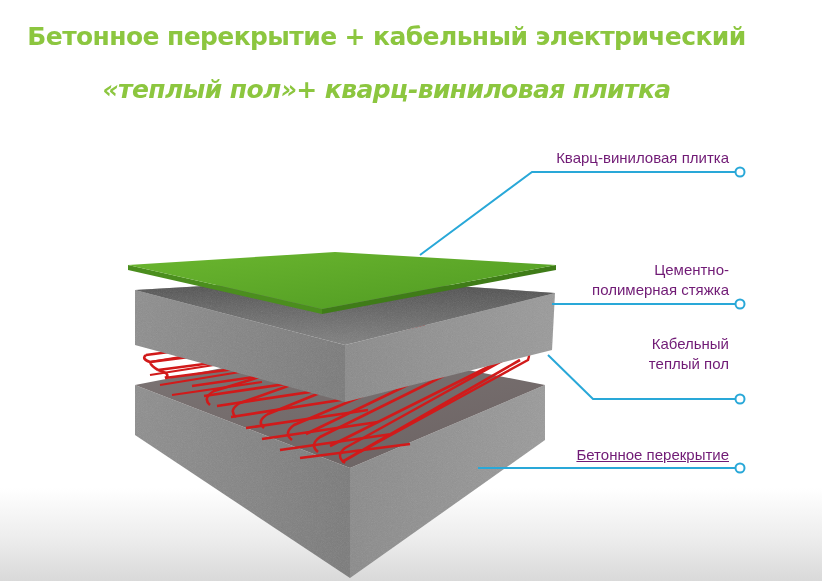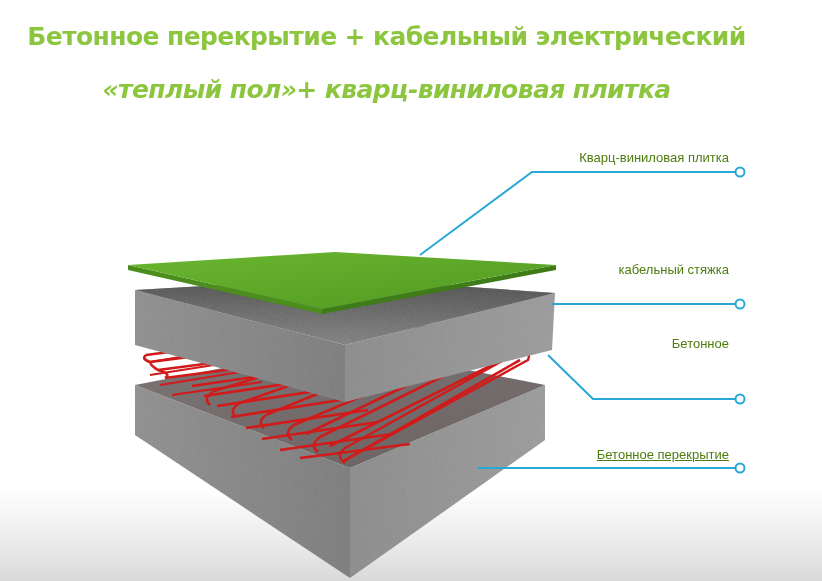--- a/index.html
+++ b/index.html
@@ -11,21 +11,21 @@
   .title {
     position: absolute; left: 0; width: 773px; text-align: center;
     color: #8cc63f; font-family: "DejaVu Sans", sans-serif; font-weight: bold;
     font-size: 25px; letter-spacing: -0.6px; white-space: nowrap;
   }
   #title-line-1 { top: 22px; }
   #title-line-2 { top: 75px; font-style: italic; }
   svg.scene { position: absolute; left: 0; top: 0; }
   .label {
     position: absolute; right: 93px; text-align: right;
-    color: #4d7c0f; font-family: "Liberation Sans", sans-serif; font-size: 13px;
+    color: #701a75; font-family: "Liberation Sans", sans-serif; font-size: 15px;
     line-height: 20px; white-space: nowrap;
   }
 </style>
 </head>
 <body>
 
 <div class="title" id="title-line-1">Бетонное перекрытие + кабельный электрический</div>
 <div class="title" id="title-line-2">«теплый пол»+ кварц-виниловая плитка</div>
 
 <svg class="scene" width="822" height="581" viewBox="0 0 822 581">
@@ -110,20 +110,22 @@
     <polyline points="548,355 593,399 736,399"></polyline>
     <circle cx="740" cy="399" r="4.5" fill="#ffffff"></circle>
     <polyline points="478,468 736,468"></polyline>
     <circle cx="740" cy="468" r="4.5" fill="#ffffff"></circle>
   </g>
 </svg>
 
 <div class="label" style="top:148px;">Кварц-виниловая плитка</div>
 
 <div class="label" style="top:260px;">
-  <div>кабельный стяжка</div>
+  <div>Цементно-</div>
+  <div>полимерная стяжка</div>
 </div>
 
 <div class="label" style="top:334px;">
-  <div>Бетонное</div>
+  <div>Кабельный</div>
+  <div>теплый пол</div>
 </div>
 
 <div class="label" style="top:445px;text-decoration:underline;">Бетонное перекрытие</div>
 
 </body></html>

